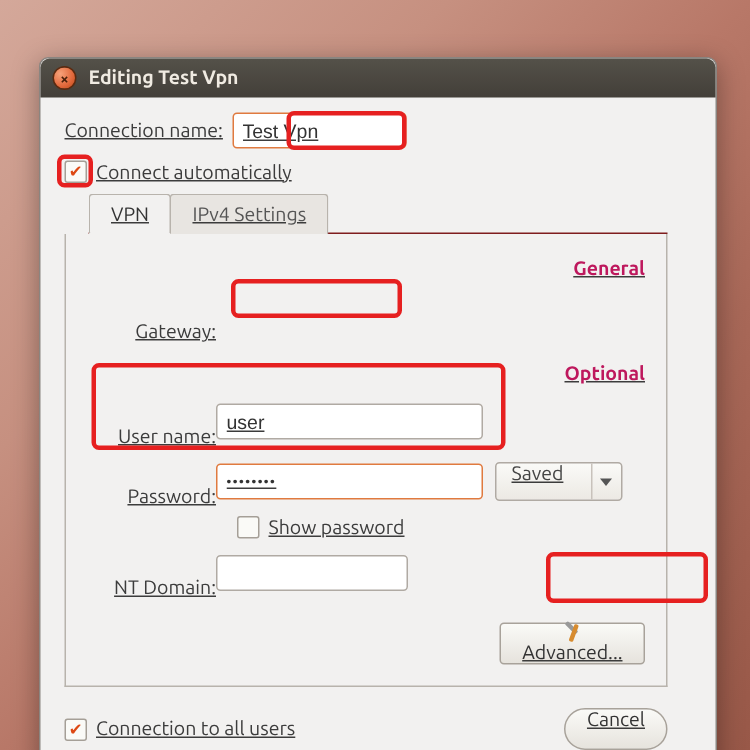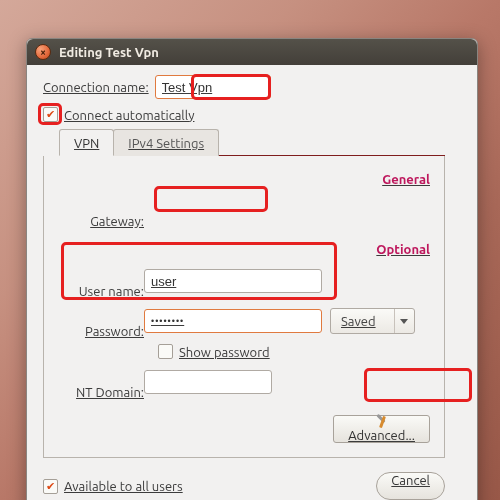--- a/index.html
+++ b/index.html
@@ -131,21 +131,21 @@
     margin-bottom: 6px;
   }
   .formrow .lbl {
     width: 86px;
     text-align: right;
     padding-left: 14px;
     margin-top: 20px;
   }
   .combo {
     display: flex;
-    align-items: center;
+    align-items: flex-start;
     height: 26px;
     border: 1px solid #b0aaa3;
     border-radius: 3px;
     background: linear-gradient(to bottom, #fafaf7, #ece9e4);
     margin-left: 8px;
   }
   .combo .combo-text {
     padding: 0 18px 0 10px;
     font-size: 13px;
     color: #444;
@@ -277,21 +277,21 @@
       <div style="display:flex;justify-content:flex-end;margin-top:16px">
         <div class="button">
           <span class="tools-icon"></span>
           <span>Advanced...</span>
         </div>
       </div>
     </div>
 
     <div class="footer">
       <span class="checkbox checked"></span>
-      <label style="margin-left:6px">Available to all users</label>
+      <label style="margin-left:6px">Connection to all users</label>
       <span class="spacer"></span>
       <div class="button">
           <span>Cancel</span>
         </div>
     </div>
   </div>
 
   <div class="hl" style="left:164px; top:35px; width:80px; height:26px"></div>
   <div class="hl" style="left:11px; top:64px; width:24px; height:22px"></div>
   <div class="hl" style="left:127px; top:147px; width:114px; height:26px"></div>

